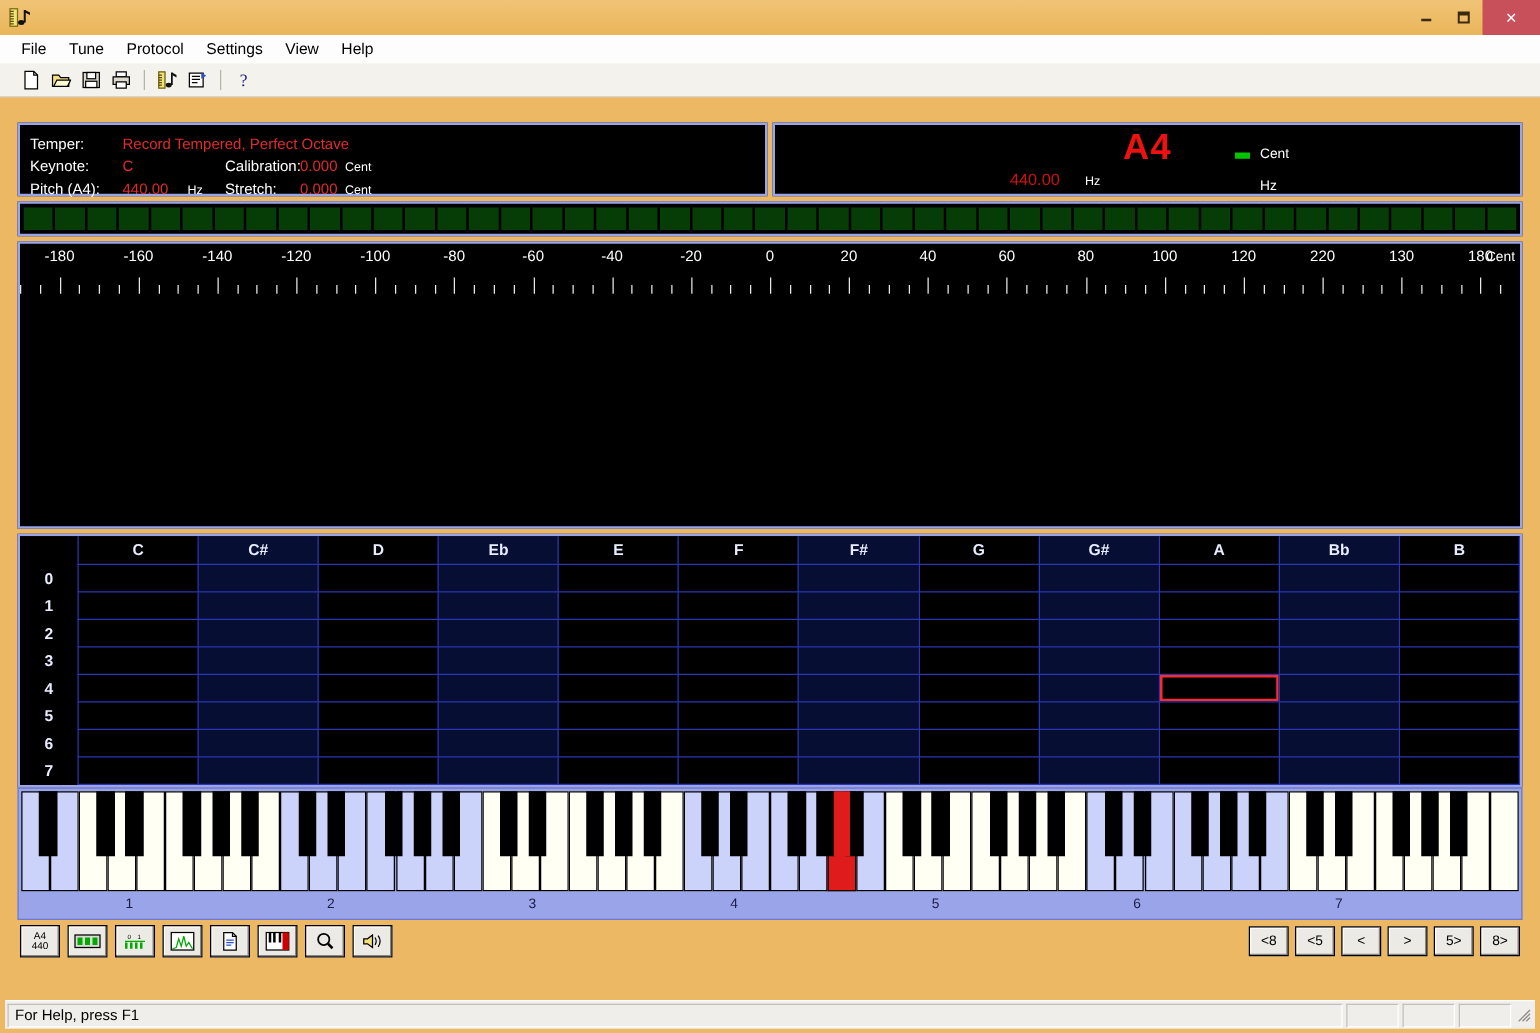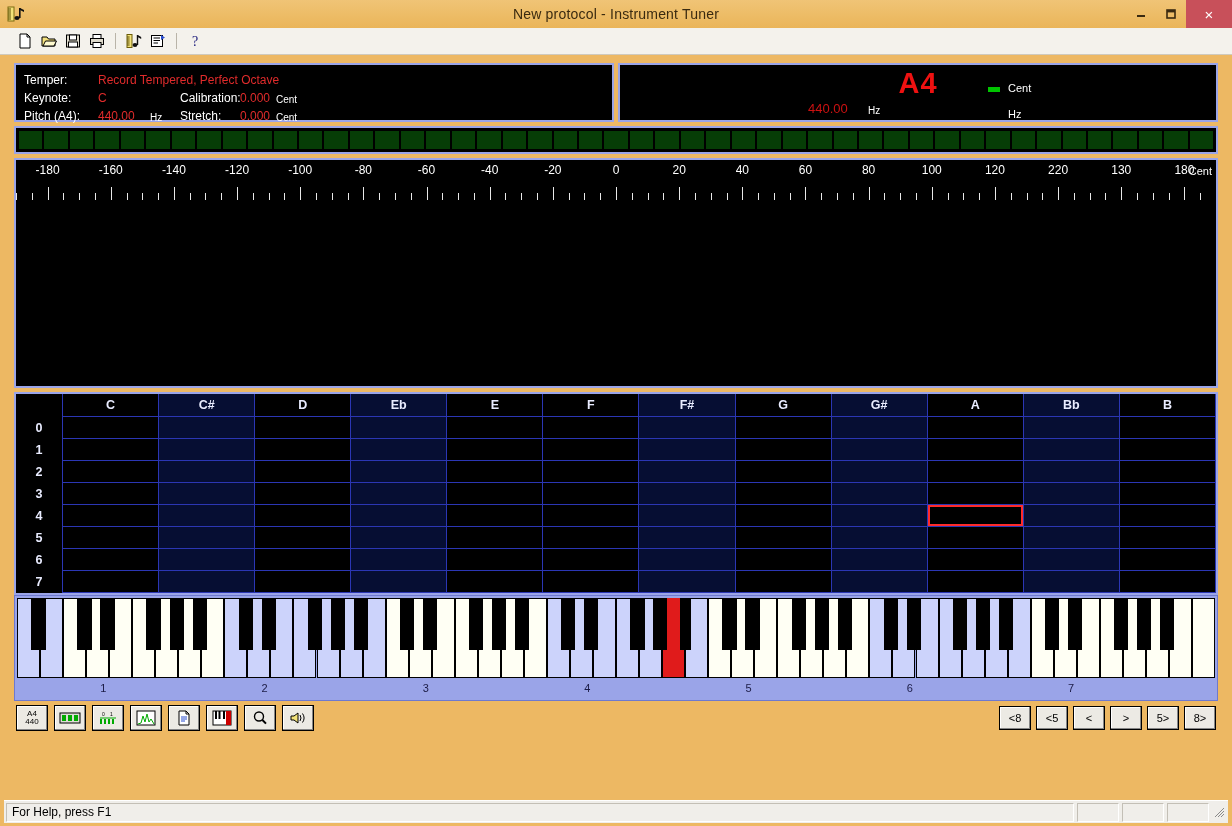--- a/index.html
+++ b/index.html
@@ -49,21 +49,21 @@
   }
   .tbtn{width:22px;height:22px;display:flex;align-items:center;justify-content:center;}
   .tbsep{width:1px;height:16px;background:#b9b4a8;margin:0 5px;}
   
   .client{
     flex:1 1 auto;background:#edb863;position:relative;
     padding:0 14px;display:flex;flex-direction:column;
   }
   .panelborder{border:2px solid #9aa4e8;background:#000;box-sizing:border-box;}
   
-  .inforow{display:flex;height:59px;margin-top:8px;gap:4px;}
+  .inforow{display:flex;height:59px;margin-top:20px;gap:4px;}
   .infoleft{width:600px;position:relative;}
   .inforight{flex:1;position:relative;}
   .lbl{position:absolute;color:#fff;font-size:12px;}
   .val{position:absolute;color:#e02b2b;font-size:12px;}
   .unit{position:absolute;color:#fff;font-size:10px;}
   .bignote{
     position:absolute;color:#ee1111;font-size:29px;font-weight:bold;
     left:0;right:0;text-align:center;top:2px;letter-spacing:1px;
   }
   .bigfreq{position:absolute;color:#cc1111;font-size:13px;left:188px;top:36px;}
@@ -163,37 +163,44 @@
           <line x1="1" y1="12" x2="4" y2="12"></line>
             <line x1="1" y1="14" x2="4" y2="14"></line>
         </g>
         <g fill="#111">
             <ellipse cx="10" cy="13" rx="2.6" ry="2"></ellipse>
             <rect x="12" y="3" width="1.6" height="10"></rect>
             <path d="M13 3 L17 5 L17 7 L13 5 Z"></path>
           </g>
       </svg>
     </div>
-    <div class="title-text">New protocol - Instrument Tuner</div>
     <div class="winbtns">
       <div class="winbtn">
         <svg width="12" height="12" viewBox="0 0 12 12">
             <rect x="2" y="7" width="8" height="2" fill="#3a2a10"></rect>
           </svg>
       </div>
       <div class="winbtn">
         <svg width="12" height="12" viewBox="0 0 12 12">
             <rect x="2" y="2" width="8" height="8" fill="none" stroke="#3a2a10" stroke-width="1.6"></rect>
             <rect x="2" y="2" width="8" height="2.4" fill="#3a2a10"></rect>
           </svg>
       </div>
       <div class="winbtn close">×</div>
     </div>
   </div>
 
+  <div class="menubar">
+    <div class="menuitem">File</div>
+    <div class="menuitem">Tune</div>
+    <div class="menuitem">Protocol</div>
+    <div class="menuitem">Settings</div>
+    <div class="menuitem">View</div>
+    <div class="menuitem">Help</div>
+  </div>
 
   <div class="toolbar">
     <div class="tbtn">
       <svg width="16" height="16" viewBox="0 0 16 16">
           <path d="M3 1 h7 l3 3 v11 h-10 z" fill="#fff" stroke="#000"></path>
           <path d="M10 1 v3 h3" fill="none" stroke="#000"></path>
         </svg>
     </div>
     <div class="tbtn">
       <svg width="16" height="16" viewBox="0 0 16 16">

